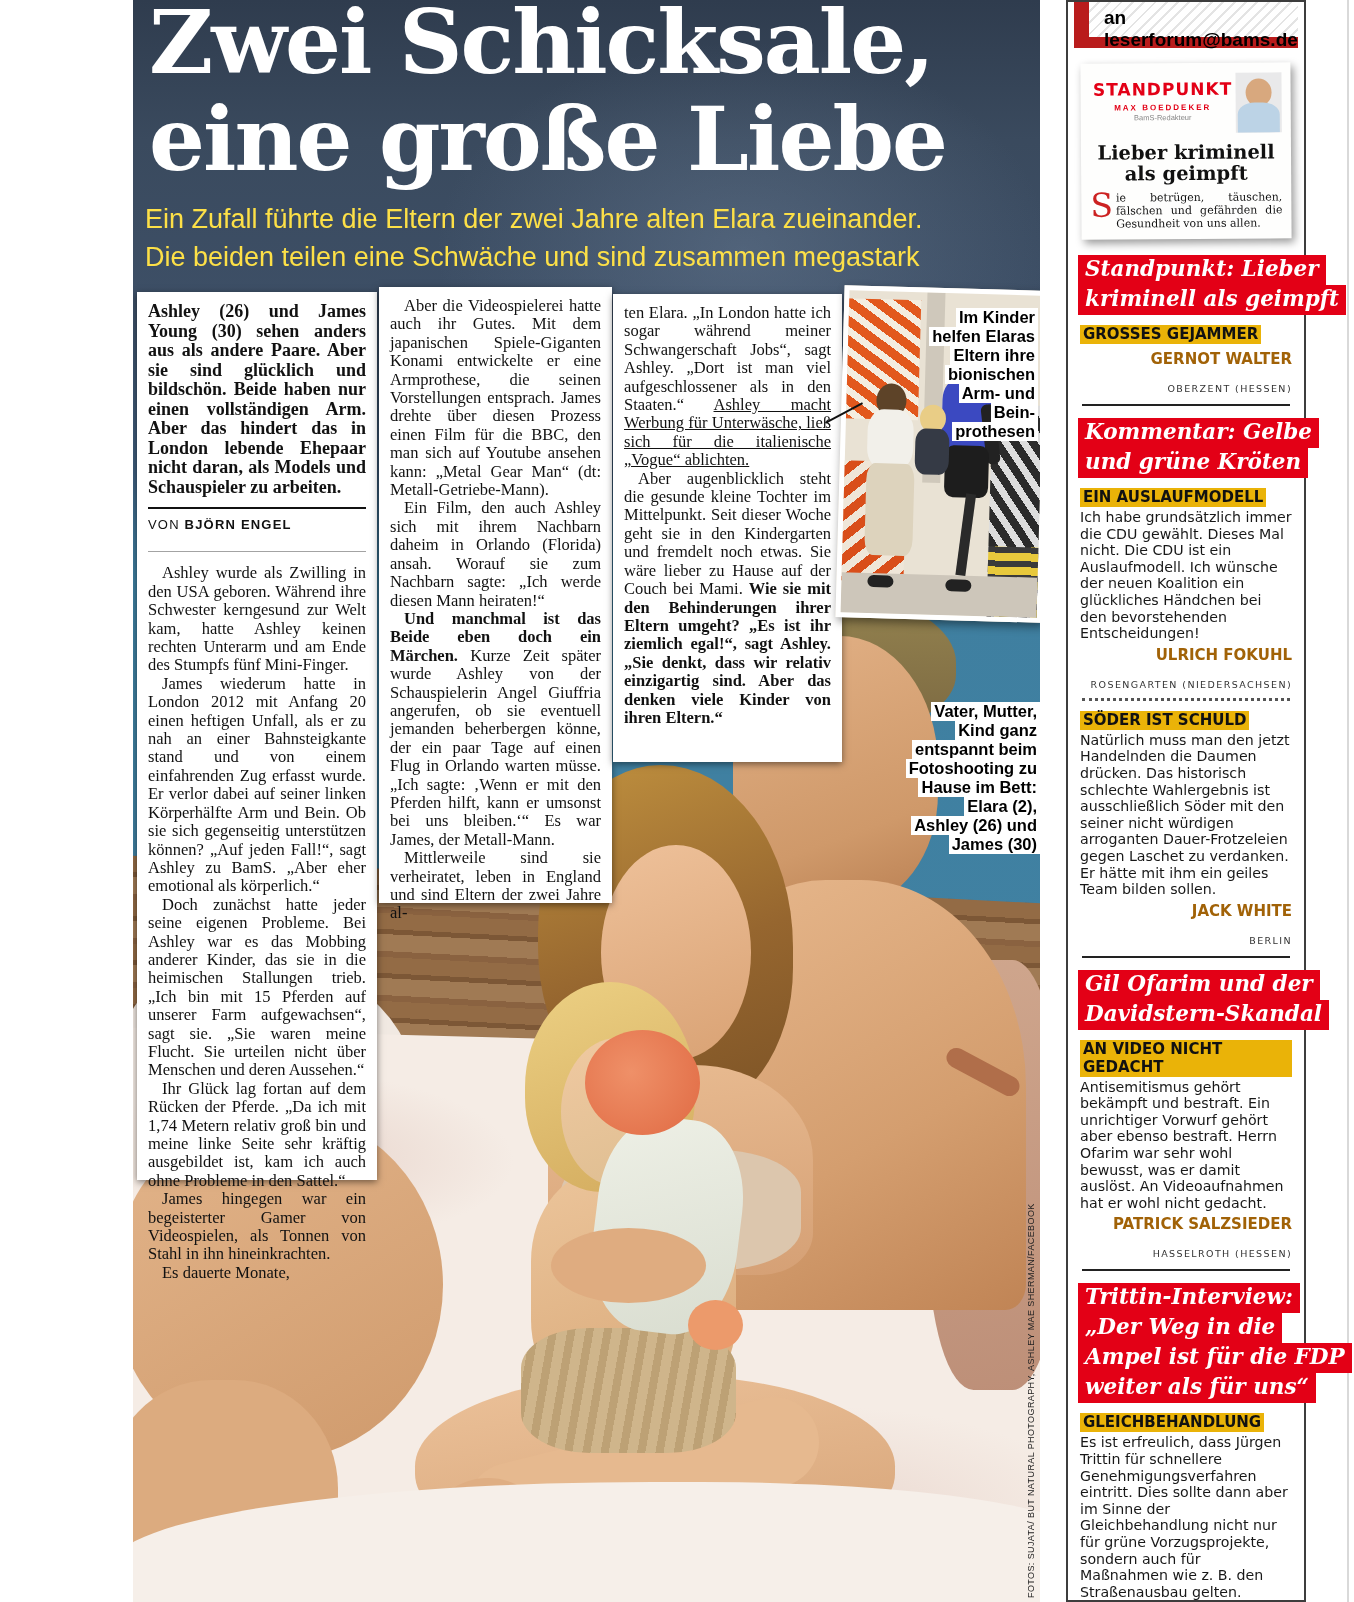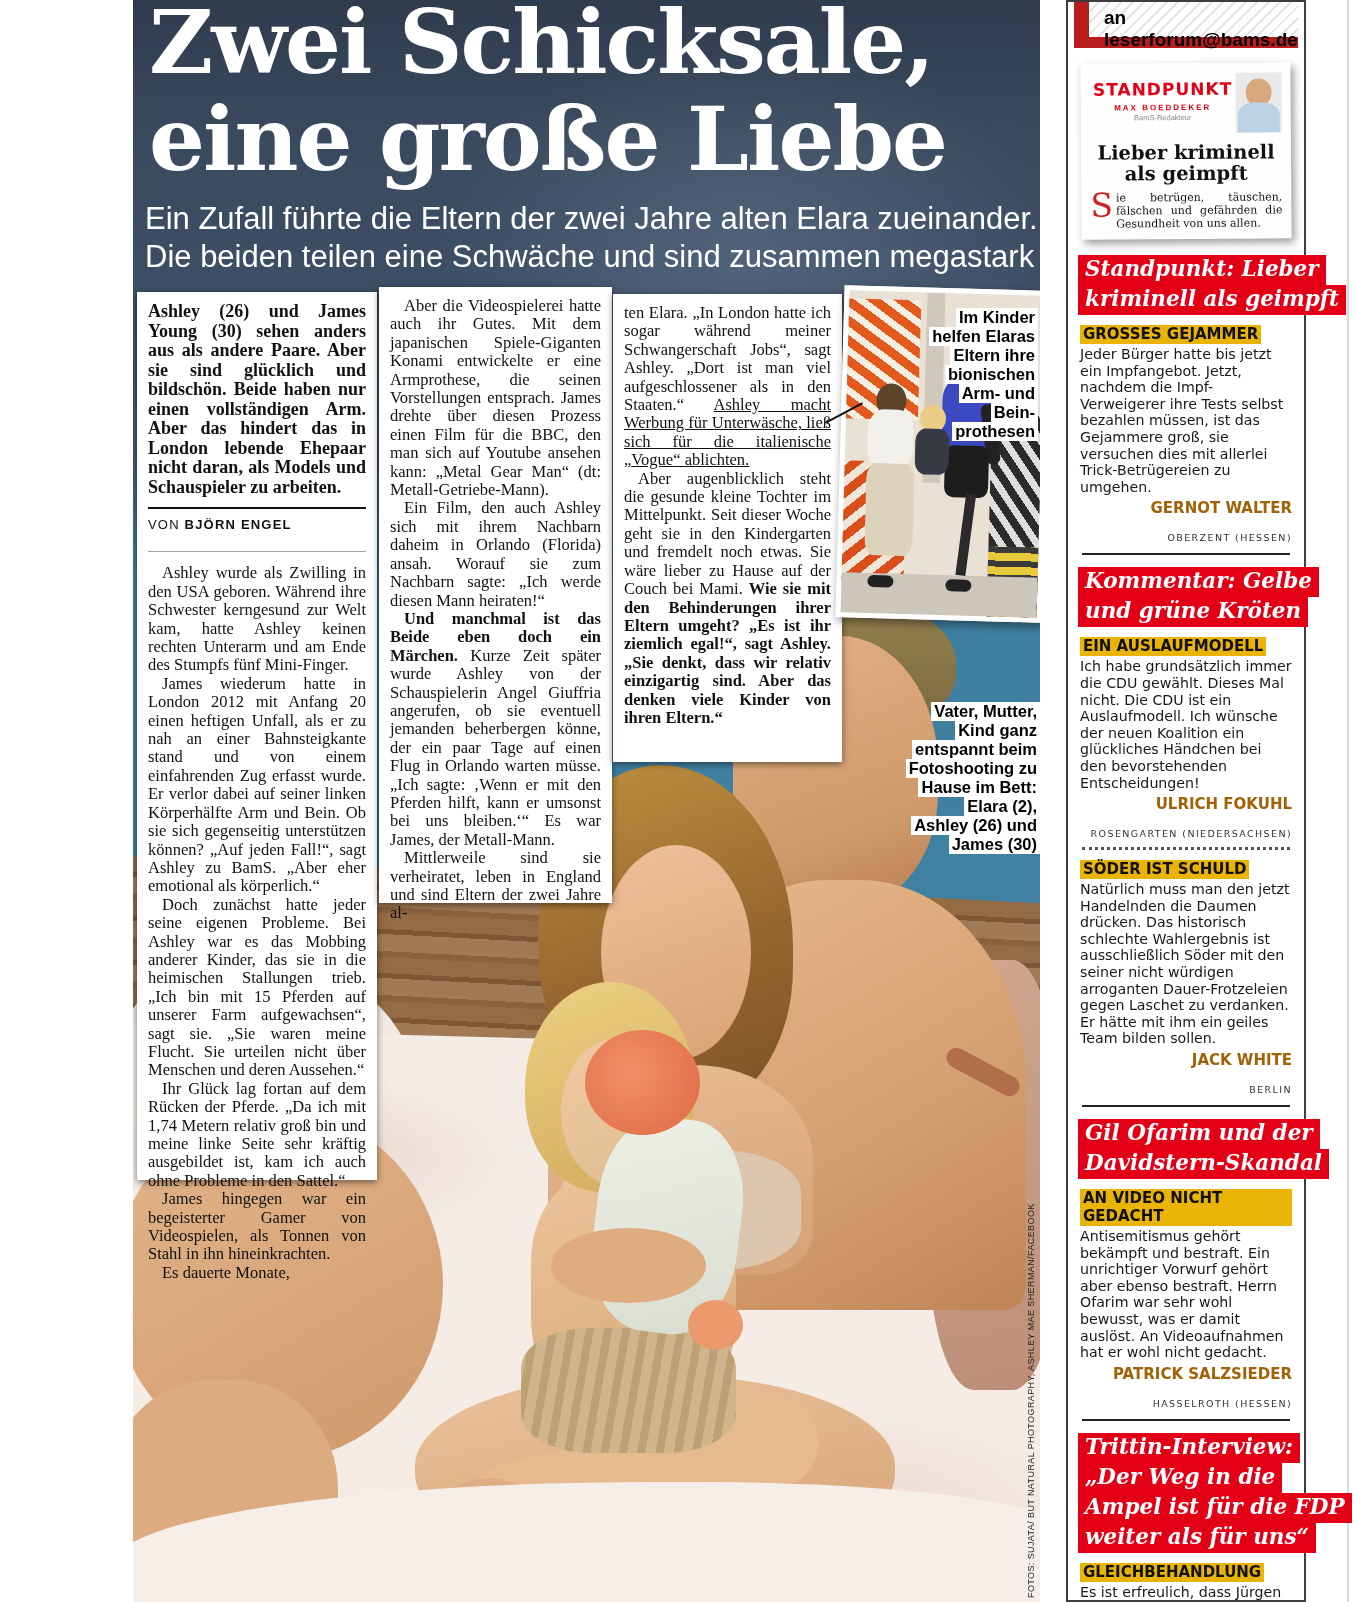--- a/index.html
+++ b/index.html
@@ -63,22 +63,22 @@
   .doll-head{left:452px;top:1030px;width:115px;height:105px;border-radius:50%;z-index:5;
     background:radial-gradient(circle at 40% 40%,#ef9068,#e06a43);}
   .doll-body{left:462px;top:1118px;width:145px;height:215px;border-radius:40%;transform:rotate(7deg);z-index:5;
     background:linear-gradient(160deg,#eef0e6,#d9ddd0);}
   .doll-hand{left:555px;top:1300px;width:55px;height:50px;border-radius:50%;z-index:5;background:#ec9a6b;}
   .sheet-front{position:absolute;left:-20px;bottom:-30px;width:980px;height:150px;z-index:6;
     border-radius:55% 40% 0 0;background:#f6efe9;}
   
   .headline{position:absolute;left:16px;top:-6px;z-index:11;color:#fff;
     font-family:"DejaVu Serif",serif;font-weight:bold;font-size:88px;line-height:97px;letter-spacing:-2px;}
-  .subhead{position:absolute;left:12px;top:200px;z-index:11;color:#ffffff;
-    font-size:31px;line-height:38px;font-weight:normal;}
+  .subhead{position:absolute;left:12px;top:200px;z-index:11;color:#fde047;
+    font-size:27px;line-height:38px;font-weight:normal;}
   
   .col{position:absolute;z-index:10;background:#fff;box-shadow:0 2px 7px rgba(0,0,0,.5);
     font-family:"Liberation Serif",serif;font-size:16.5px;line-height:18.4px;color:#111;
     text-align:justify;padding:10px 11px 12px;box-sizing:border-box;}
   .col p{margin:0;text-indent:14px;}
   .col p.noindent{text-indent:0;}
   .col1{left:4px;top:292px;width:240px;height:888px;}
   .col2{left:246px;top:287px;width:233px;height:616px;}
   .col3{left:480px;top:294px;width:229px;height:468px;}
   .lead{font-weight:bold;font-size:18px;line-height:19.5px;text-indent:0 !important;}
@@ -306,21 +306,20 @@
       </div>
       <div class="clip-body"><span class="dropcap">S</span><span>ie betrügen, täuschen, fälschen und gefährden die Gesundheit von uns allen.</span></div>
     </div>
 
     <div class="sec-h">
       <span>Standpunkt: Lieber</span>
       <span>kriminell als geimpft</span>
     </div>
     <div class="letter">
       <span class="letter-title">GROSSES GEJAMMER</span>
-      <p>Jeder Bürger hatte bis jetzt ein Impfangebot. Jetzt, nachdem die Impf-Verweigerer ihre Tests selbst bezahlen müssen, ist das Gejammere groß, sie versuchen dies mit allerlei Trick-Betrügereien zu umgehen.</p>
       <div class="sig">
         <div class="name">GERNOT WALTER</div>
         <div class="loc">OBERZENT (HESSEN)</div>
       </div>
     </div>
 
     <div class="div-solid"></div>
 
     <div class="sec-h">
       <span>Kommentar: Gelbe</span>

